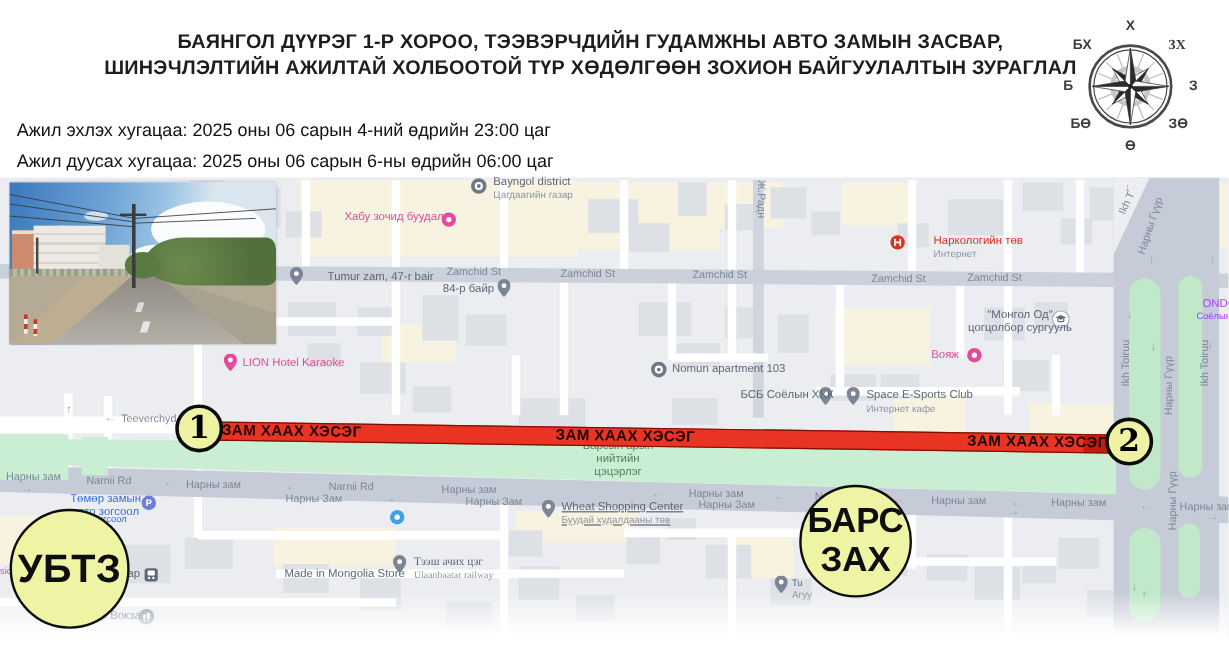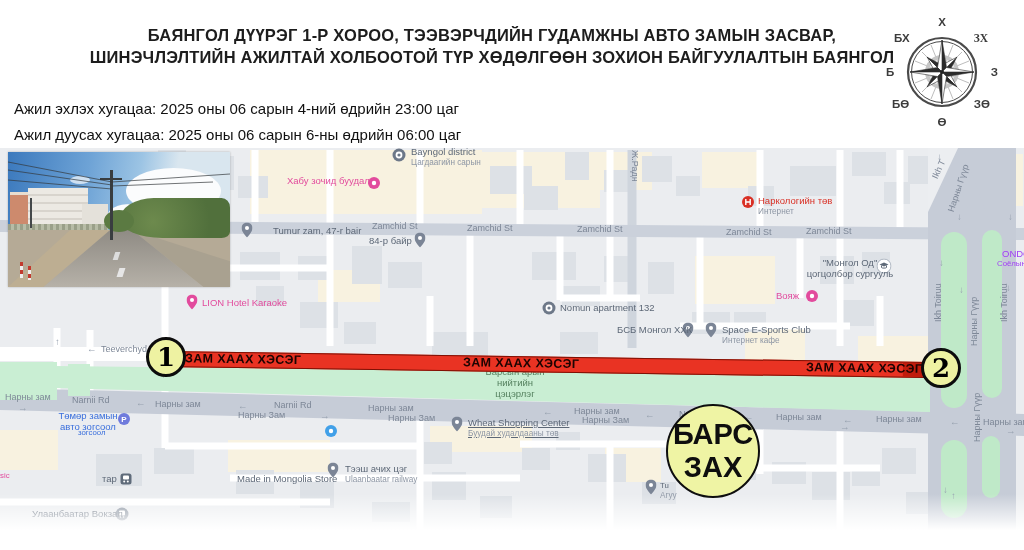--- a/index.html
+++ b/index.html
@@ -18,21 +18,21 @@
   .c-e{right:0;top:50%;transform:translateY(-50%);}
   .c-w{left:0;top:50%;transform:translateY(-50%);}
   .c-ne{right:10px;top:16px;font-family:Liberation Serif, serif;}.c-nw{left:8px;top:16px;}
   .c-se{right:8px;bottom:18px;}.c-sw{left:6px;bottom:18px;}
   
   .map{position:absolute;left:0;top:148px;width:1024px;height:384px;background:#eceef1;overflow:hidden;z-index:1;}
   .labels-host{position:absolute;left:0;top:0;width:1024px;height:550px;z-index:30;pointer-events:none;}
   .lbl{position:absolute;font-size:9.5px;color:#5d6877;line-height:1.15;white-space:pre;}
   .lbl .sub{display:block;font-size:8.2px;color:#8d96a4;font-weight:normal;}
   .lbl.pink{color:#e24b9d;}
-  .lbl.red{color:#d93025;}
+  .lbl.red{color:#d93025;margin-left:20px;}
   .lbl.blue{color:#3a6fdc;}
   .lbl.purple{color:#a142f4;}
   .lbl.road{color:#7d8797;font-size:9px;}
   .lbl.park{color:#55815f;}
   .lbl.arrow{color:#98a2b0;font-size:9.5px;}
   .lbl.sm{font-size:7.8px;}
   .lbl.center{transform:translateX(-50%);text-align:center;}
   .icn{position:absolute;transform:translate(-50%,-50%);line-height:0;}
   
   .closure-band{position:absolute;left:160px;top:351px;width:784px;height:14px;
@@ -60,21 +60,21 @@
   .photo .abs{position:absolute;}
   .ph-cloud{position:absolute;background:#fbfcfd;border-radius:50%;}
 </style>
 </head>
 <body>
 
 <div class="stage">
 
   <div class="title">
     <div>БАЯНГОЛ ДҮҮРЭГ 1-Р ХОРОО, ТЭЭВЭРЧДИЙН ГУДАМЖНЫ АВТО ЗАМЫН ЗАСВАР,</div>
-    <div>ШИНЭЧЛЭЛТИЙН АЖИЛТАЙ ХОЛБООТОЙ ТҮР ХӨДӨЛГӨӨН ЗОХИОН БАЙГУУЛАЛТЫН БАЯНГОЛ</div>
+    <div>ШИНЭЧЛЭЛТИЙН АЖИЛТАЙ ХОЛБООТОЙ ТҮР ХӨДӨЛГӨӨН ЗОХИОН БАЙГУУЛАЛТЫН ЗУРАГЛАЛ</div>
   </div>
 
   <div class="sched">
     <div>Ажил эхлэх хугацаа: 2025 оны 06 сарын 4-ний өдрийн 23:00 цаг</div>
     <div>Ажил дуусах хугацаа: 2025 оны 06 сарын 6-ны өдрийн 06:00 цаг</div>
   </div>
 
   <div class="compass">
     <svg width="84" height="84" viewBox="0 0 84 84">
       <circle cx="42" cy="42" r="34" fill="none" stroke="#4a4a4a" stroke-width="2.2"></circle>
@@ -218,21 +218,21 @@
       <span class="icn" style="left: 374px; top: 183px;"><svg width="13" height="13" viewBox="0 0 13 13">
           <circle cx="6.5" cy="6.5" r="6" fill="#e24b9d"></circle>
           <circle cx="6.5" cy="6.5" r="2.2" fill="#fff"></circle>
         </svg></span>
       <span class="lbl pink" style="left: 287px; top: 176px;">Хабу зочид буудал</span>
       <span class="icn" style="left: 399px; top: 155px;"><svg width="14" height="14" viewBox="0 0 14 14">
           <circle cx="7" cy="7" r="6.5" fill="#6d7888"></circle>
           <circle cx="7" cy="7" r="3.4" fill="#fff"></circle>
           <circle cx="7" cy="7" r="1.6" fill="#6d7888"></circle>
         </svg></span>
-      <span class="lbl poi" style="left: 411px; top: 147px;">Bayngol district<span class="sub">Цагдаагийн сарын</span></span>
+      <span class="lbl poi" style="left: 411px; top: 147px;">Bayngol district<span class="sub">Цагдаагийн газар</span></span>
       <span class="icn" style="left: 247px; top: 230px;"><svg width="11" height="15" viewBox="0 0 14 19">
           <path d="M7 0C3.1 0 0 3.1 0 7c0 5.2 7 12 7 12s7-6.8 7-12C14 3.1 10.9 0 7 0z" fill="#7b8596"></path>
           <circle cx="7" cy="7" r="2.6" fill="#fff"></circle>
         </svg></span>
       <span class="lbl poi" style="left: 257px; top: 226px; margin-left: 16px;">Tumur zam, 47-r bair</span>
       <span class="icn" style="left: 420px; top: 240px;"><svg width="11" height="15" viewBox="0 0 14 19">
           <path d="M7 0C3.1 0 0 3.1 0 7c0 5.2 7 12 7 12s7-6.8 7-12C14 3.1 10.9 0 7 0z" fill="#7b8596"></path>
           <circle cx="7" cy="7" r="2.6" fill="#fff"></circle>
         </svg></span>
       <span class="lbl poi" style="left: 369px; top: 236px;">84-р байр</span>
@@ -250,40 +250,40 @@
       <span class="icn" style="left: 192px; top: 302px;"><svg width="11" height="15" viewBox="0 0 14 19">
           <path d="M7 0C3.1 0 0 3.1 0 7c0 5.2 7 12 7 12s7-6.8 7-12C14 3.1 10.9 0 7 0z" fill="#e24b9d"></path>
           <circle cx="7" cy="7" r="2.6" fill="#fff"></circle>
         </svg></span>
       <span class="lbl pink" style="left: 202px; top: 298px;">LION Hotel Karaoke</span>
       <span class="icn" style="left: 549px; top: 308px;"><svg width="14" height="14" viewBox="0 0 14 14">
           <circle cx="7" cy="7" r="6.5" fill="#6d7888"></circle>
           <circle cx="7" cy="7" r="3.4" fill="#fff"></circle>
           <circle cx="7" cy="7" r="1.6" fill="#6d7888"></circle>
         </svg></span>
-      <span class="lbl poi" style="left: 560px; top: 303px;">Nomun apartment 132</span>
+      <span class="lbl poi" style="left: 560px; top: 303px;">Nomun apartment 103</span>
       <span class="icn" style="left: 884px; top: 266px;"><svg width="15" height="15" viewBox="0 0 15 15">
           <circle cx="7.5" cy="7.5" r="7" fill="#fff" stroke="#a7b0bc"></circle>
           <path d="M7.5 4 12 6 7.5 8 3 6z" fill="#5f6a79"></path>
           <path d="M5 7v2c0 .8 5 .8 5 0V7" stroke="#5f6a79" fill="none"></path>
         </svg></span>
       <span class="lbl poi center" style="left: 850px; top: 258px;">"Монгол Од"
 цогцолбор сургууль</span>
       <span class="icn" style="left: 812px; top: 296px;"><svg width="13" height="13" viewBox="0 0 13 13">
           <circle cx="6.5" cy="6.5" r="6" fill="#e24b9d"></circle>
           <circle cx="6.5" cy="6.5" r="2.2" fill="#fff"></circle>
         </svg></span>
       <span class="lbl pink" style="left: 776px; top: 291px;">Вояж</span>
       <span class="lbl purple" style="left: 1002px; top: 249px;">ONDC</span>
       <span class="lbl purple sm" style="left: 997px; top: 260px;">Соёлын төв</span>
       <span class="icn" style="left: 688px; top: 330px;"><svg width="11" height="15" viewBox="0 0 14 19">
           <path d="M7 0C3.1 0 0 3.1 0 7c0 5.2 7 12 7 12s7-6.8 7-12C14 3.1 10.9 0 7 0z" fill="#7b8596"></path>
           <circle cx="7" cy="7" r="2.6" fill="#fff"></circle>
         </svg></span>
-      <span class="lbl poi" style="left: 617px; top: 325px;">БСБ Монгол ХХК</span>
+      <span class="lbl poi" style="left: 617px; top: 325px;">БСБ Соёлын ХХК</span>
       <span class="icn" style="left: 711px; top: 330px;"><svg width="11" height="15" viewBox="0 0 14 19">
           <path d="M7 0C3.1 0 0 3.1 0 7c0 5.2 7 12 7 12s7-6.8 7-12C14 3.1 10.9 0 7 0z" fill="#7b8596"></path>
           <circle cx="7" cy="7" r="2.6" fill="#fff"></circle>
         </svg></span>
       <span class="lbl poi" style="left: 722px; top: 325px;">Space E-Sports Club<span class="sub">Интернет кафе</span></span>
       <span class="lbl road" style="left: 101px; top: 344px;">Teeverchyd</span>
       <span class="lbl arrow" style="left: 87px; top: 344px;">←</span>
       <span class="lbl park center" style="left: 515px; top: 367px;">Барсын арын
 нийтийн
 цэцэрлэг</span>
@@ -330,21 +330,21 @@
           <circle cx="6.5" cy="6.5" r="6" fill="#6f7bdc"></circle>
           <text x="6.5" y="9.3" font-size="8" font-weight="bold" fill="#fff" text-anchor="middle" font-family="Liberation Sans, sans-serif">P</text>
         </svg></span>
       <span class="lbl blue center" style="left: 88px; top: 411px;">Төмөр замын
 авто зогсоол</span>
       <span class="lbl blue sm" style="left: 78px; top: 429px;">зогсоол</span>
       <span class="icn" style="left: 333px; top: 470px;"><svg width="11" height="15" viewBox="0 0 14 19">
           <path d="M7 0C3.1 0 0 3.1 0 7c0 5.2 7 12 7 12s7-6.8 7-12C14 3.1 10.9 0 7 0z" fill="#7b8596"></path>
           <circle cx="7" cy="7" r="2.6" fill="#fff"></circle>
         </svg></span>
-      <span class="lbl poi" style="left: 345px; top: 464px;">Тээш ачих цэг<span class="sub">Ulaanbaatar railway</span></span>
+      <span class="lbl poi" style="left: 345px; top: 464px; font-family: Liberation Serif, serif;">Тээш ачих цэг<span class="sub">Ulaanbaatar railway</span></span>
       <span class="icn" style="left: 126px; top: 479px;"><svg width="12" height="12" viewBox="0 0 12 12">
           <rect x="0.5" y="0.5" width="11" height="11" rx="2.5" fill="#5f6b7a"></rect>
           <rect x="3" y="2.5" width="6" height="4" rx="1" fill="#fff"></rect>
           <circle cx="4.2" cy="8.6" r="1" fill="#fff"></circle>
           <circle cx="7.8" cy="8.6" r="1" fill="#fff"></circle>
         </svg></span>
       <span class="lbl poi" style="left: 102px; top: 474px;">тар</span>
       <span class="icn" style="left: 651px; top: 487px;"><svg width="11" height="15" viewBox="0 0 14 19">
           <path d="M7 0C3.1 0 0 3.1 0 7c0 5.2 7 12 7 12s7-6.8 7-12C14 3.1 10.9 0 7 0z" fill="#7b8596"></path>
           <circle cx="7" cy="7" r="2.6" fill="#fff"></circle>
@@ -414,17 +414,20 @@
     </svg>
     <div class="abs" style="left:106px;top:100px;width:5px;height:8px;background:#ddd;transform:skewX(-18deg);"></div>
     <div class="abs" style="left:110px;top:116px;width:6px;height:9px;background:#e6e6e6;transform:skewX(-18deg);"></div>
     <div class="abs" style="left:12px;top:110px;width:3px;height:16px;background:repeating-linear-gradient(180deg,#c23a2e 0 4px,#eee 4px 8px);"></div>
     <div class="abs" style="left:20px;top:114px;width:3px;height:14px;background:repeating-linear-gradient(180deg,#c23a2e 0 4px,#eee 4px 8px);"></div>
   </div>
 
   <div class="fade"></div>
   <div class="marker m1">1</div>
   <div class="marker m2">2</div>
+  <div class="badge b-ubtz">
+    <span>УБТЗ</span>
+  </div>
   <div class="badge b-bars">
     <span>БАРС</span>
     <span>ЗАХ</span>
   </div>
 </div>
 
 </body></html>

